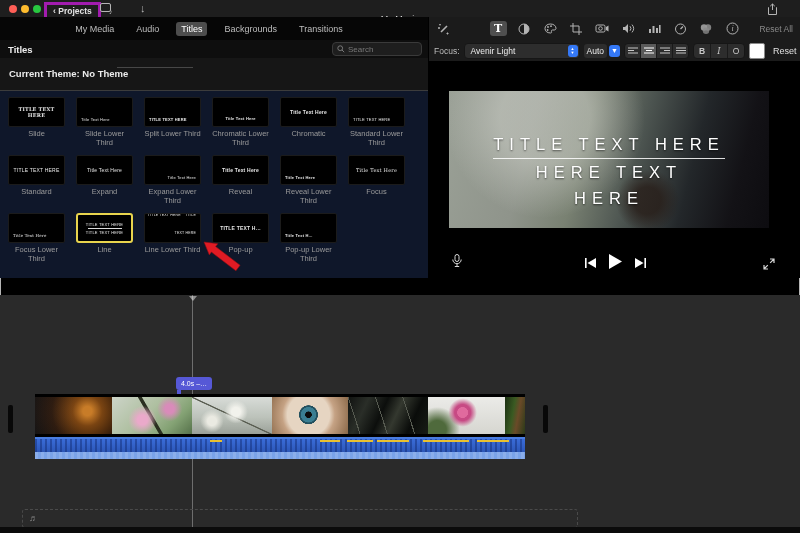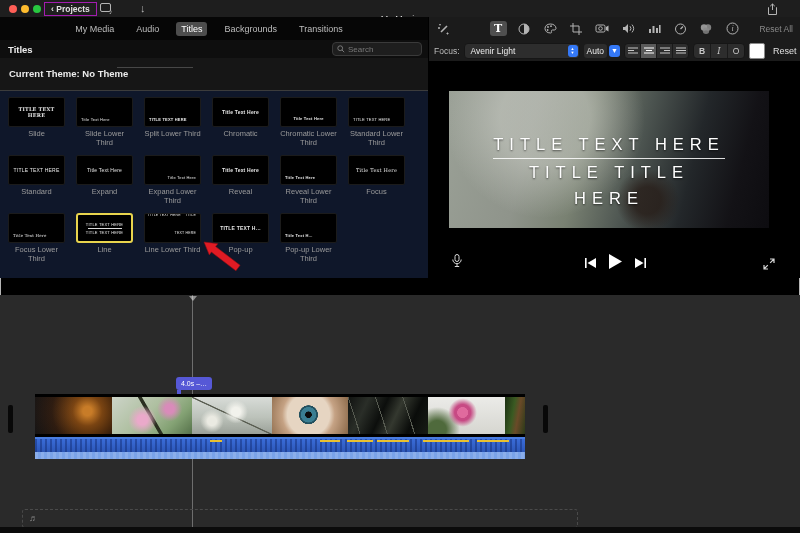--- a/index.html
+++ b/index.html
@@ -2,21 +2,21 @@
 <html><head>
 <meta charset="utf-8">
 <style>
   html,body{margin:0;padding:0;background:#e8e8e8;}
   .window{position:relative;width:800px;height:533px;background:#000;overflow:hidden;
     font-family:"Liberation Sans",sans-serif;box-shadow:inset 0 0 0 1px #b5b5b5;}
   
   .titlebar{position:absolute;left:0;top:0;width:800px;height:17px;background:#1e1e1e;border-bottom:1px solid #000;}
   .tl-dot{position:absolute;top:5px;width:8px;height:8px;border-radius:50%;}
   .btn-projects{position:absolute;left:44px;top:2px;height:12px;line-height:12px;padding:0 6px;
-    border:1px solid #a21caf;border-radius:0;color:#e2e2e2;font-size:8.5px;font-weight:bold;}
+    border:3px solid #a21caf;border-radius:0;color:#e2e2e2;font-size:8.5px;font-weight:bold;}
   .tb-icon{position:absolute;top:2px;color:#b5b5b5;font-size:10px;line-height:12px;}
   .win-title{position:absolute;left:0;right:0;top:14px;text-align:center;color:#d8d8d8;font-size:9px;font-weight:normal;}
   
   .left-region{position:absolute;left:0;top:17px;width:428px;height:261px;background:#0f172a;}
   .right-region{position:absolute;left:428px;top:17px;width:372px;height:261px;background:#000;border-left:1px solid #000;}
   
   .tabbar{position:absolute;left:0;top:0;width:428px;height:23px;background:#060606;
     display:flex;align-items:center;justify-content:center;gap:12px;padding-right:10px;box-sizing:border-box;}
   .tab{color:#bdbdbd;font-size:9px;padding:2px 5px;border-radius:3px;white-space:nowrap;}
   .tab.sel{background:#4d4d4d;color:#fff;}
@@ -207,29 +207,29 @@
         <div class="cell-label">Slide Lower Third</div>
       </div>
       <div class="cell">
         <div class="thumb">
             <span class="pv pv-ll s4 b">TITLE TEXT HERE</span>
           </div>
         <div class="cell-label">Split Lower Third</div>
       </div>
       <div class="cell">
         <div class="thumb">
+            <span class="pv pv-lc s4 b">Title Text Here</span>
+          </div>
+        <div class="cell-label">Chromatic Lower Third</div>
+      </div>
+      <div class="cell">
+        <div class="thumb">
             <span class="pv pv-c s5 b">Title Text Here</span>
           </div>
         <div class="cell-label">Chromatic</div>
-      </div>
-      <div class="cell">
-        <div class="thumb">
-            <span class="pv pv-lc s4 b">Title Text Here</span>
-          </div>
-        <div class="cell-label">Chromatic Lower Third</div>
       </div>
       <div class="cell">
         <div class="thumb">
             <span class="pv pv-ll s4">TITLE TEXT HERE</span>
           </div>
         <div class="cell-label">Standard Lower Third</div>
       </div>
       <div class="cell">
         <div class="thumb">
             <span class="pv pv-c s5">TITLE TEXT HERE</span>
@@ -424,21 +424,21 @@
       </span>
       <span class="swatch"></span>
       <span class="reset-lbl">Reset</span>
       <span class="check-circle" style="background:#3478f6">✓</span>
     </div>
 
     <div class="viewer">
       <div class="video">
         <div class="vtitle">
           <span class="u">TITLE TEXT HERE</span>
-          <span>TITLE TITLE</span>
+          <span>HERE TEXT</span>
           <span>HERE</span>
         </div>
       </div>
     </div>
 
     <div class="transport">
       <span class="mic">
         <svg width="12" height="15" viewBox="0 0 12 15">
             <rect x="4" y="0.5" width="4" height="7" rx="2" fill="none" stroke="#d8d8d8"></rect>
             <path d="M1.8 5.5a4.2 4.2 0 0 0 8.4 0M6 9.8V12M3.8 12.5h4.4" fill="none" stroke="#d8d8d8"></path>

